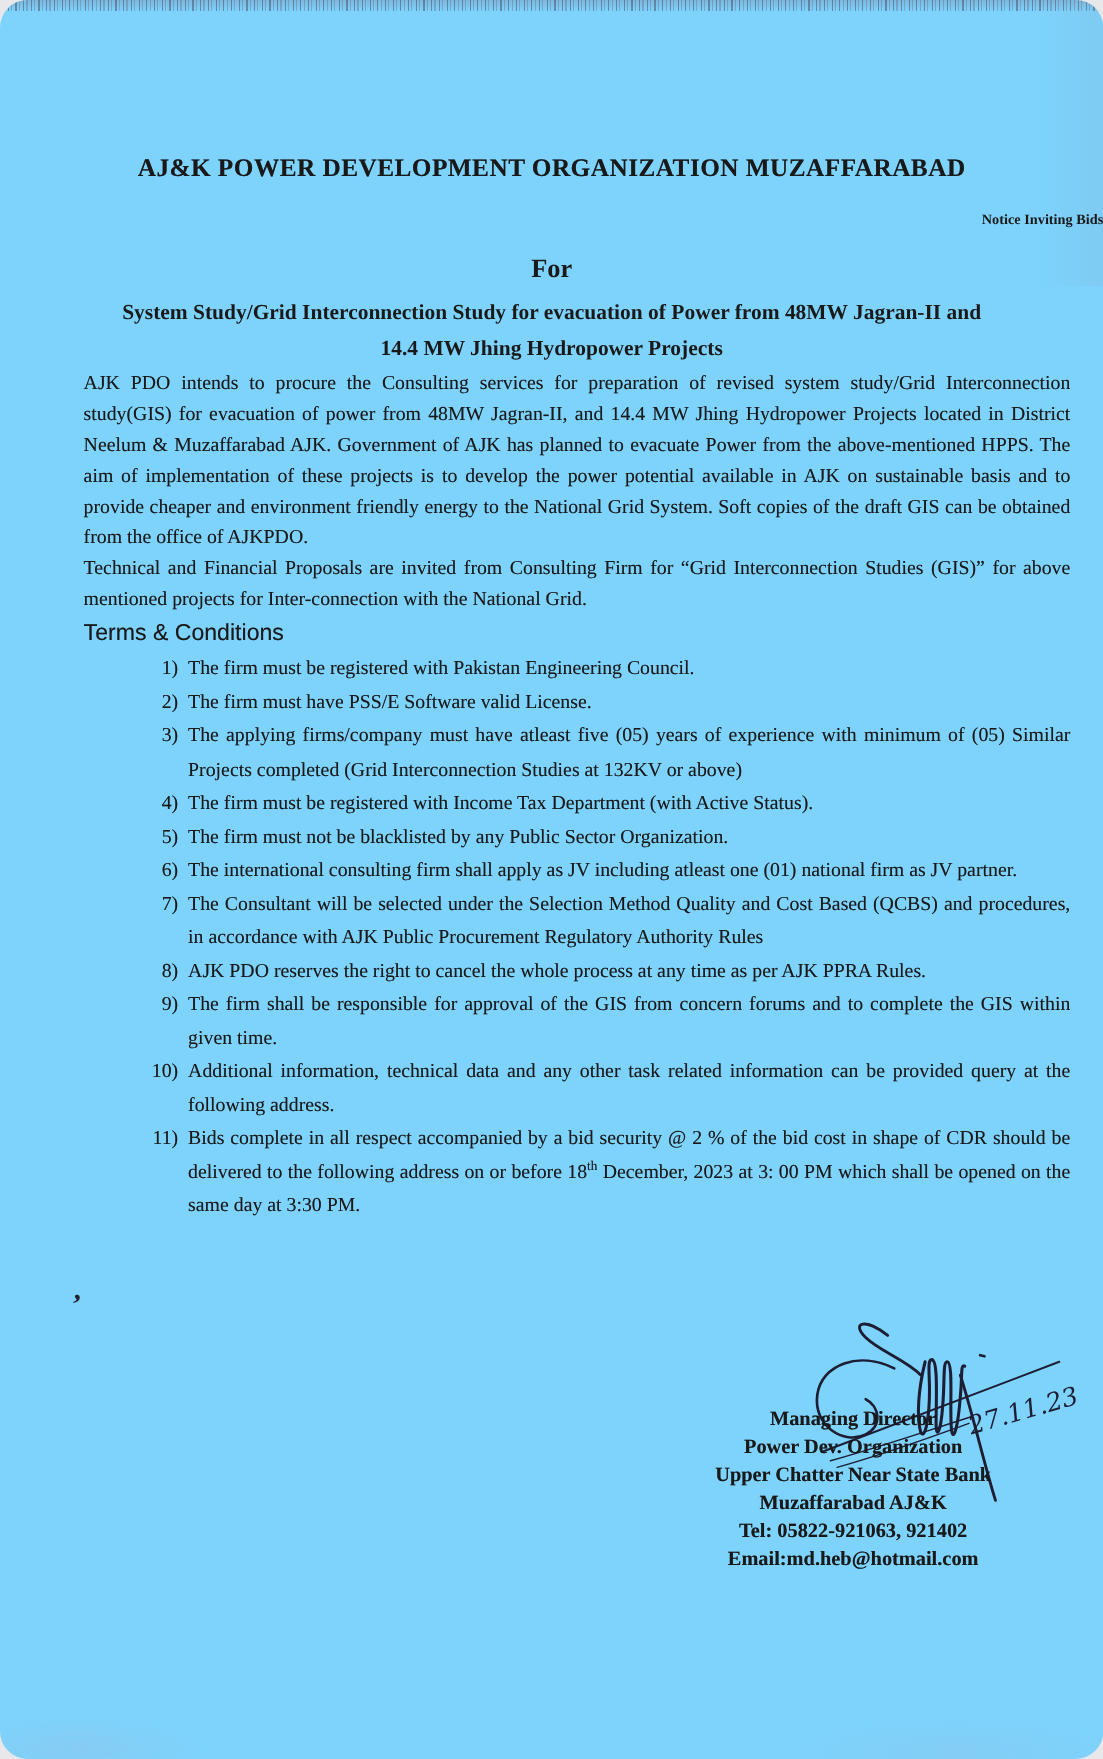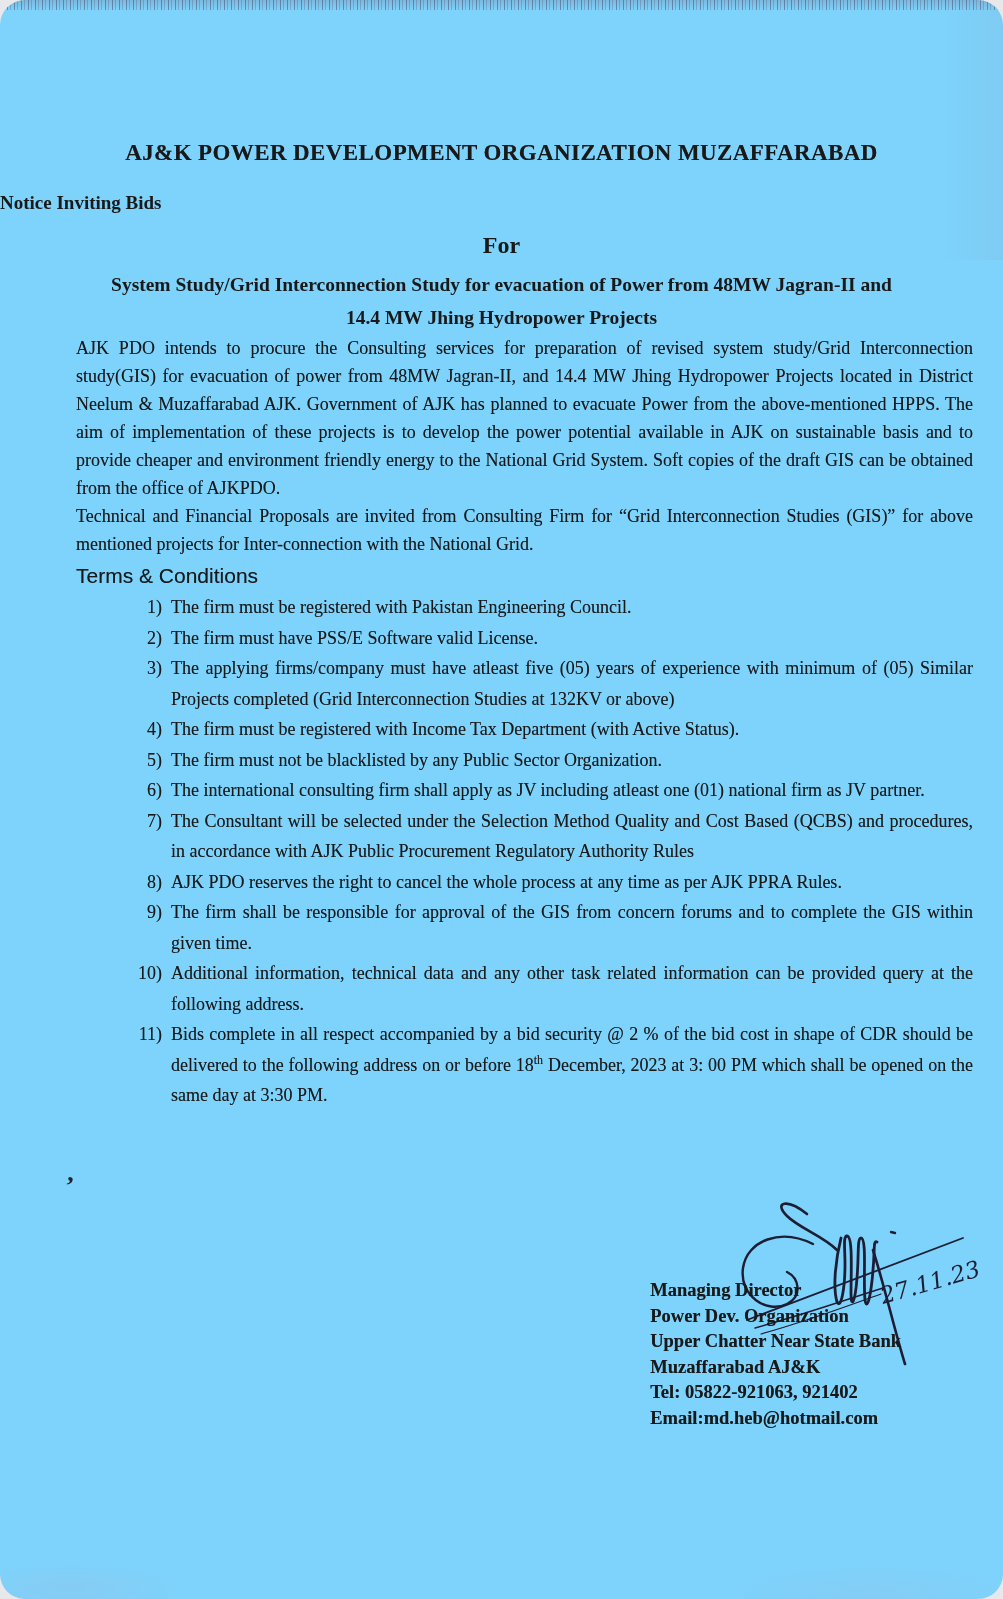--- a/index.html
+++ b/index.html
@@ -34,21 +34,21 @@
       radial-gradient(160px 35px at 870px 55px, rgba(190,150,190,.10), rgba(190,150,190,0));
   }
   
   .doc-title{
     position:absolute;left:0;top:140px;width:100%;
     text-align:center;font-weight:bold;font-size:23px;letter-spacing:.4px;
     text-shadow:0 0 .5px rgba(25,25,25,.55);
   }
   .doc-sub1{
     position:absolute;left:0;top:192px;width:100%;
-    text-align:left;font-weight:bold;font-size:19px;font-family:Liberation Serif, serif;
+    text-align:right;font-weight:bold;font-size:13px;font-family:Liberation Serif, serif;
   }
   .doc-sub2{
     position:absolute;left:0;top:232px;width:100%;
     text-align:center;font-weight:bold;font-size:24px;
   }
   .doc-subject{
     position:absolute;left:0;top:268px;width:100%;
     text-align:center;font-weight:bold;font-size:19.5px;line-height:33px;
   }
   
@@ -72,21 +72,21 @@
   
   .margin-mark{
     position:absolute;left:68px;top:1158px;
     font-size:26px;font-weight:bold;color:#23232e;
     transform:rotate(8deg);
   }
   
   .sig-scribble{ position:absolute;left:695px;top:1192px; }
   .sig-block{
     position:absolute;right:102px;top:1278px;
-    text-align:left;font-weight:bold;font-size:18.5px;line-height:25.5px;
+    text-align:center;font-weight:bold;font-size:18.5px;line-height:25.5px;
     text-shadow:0 0 .5px rgba(25,25,25,.5);
   }
 </style>
 </head>
 <body>
 
 <div class="page">
 
   <div class="scan-top-band"></div>
   <div class="scan-right-shade"></div>

